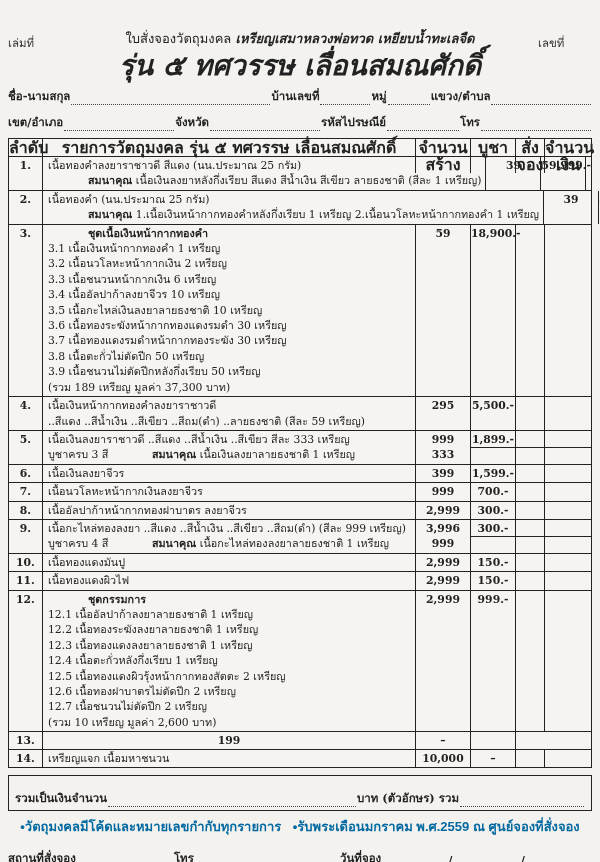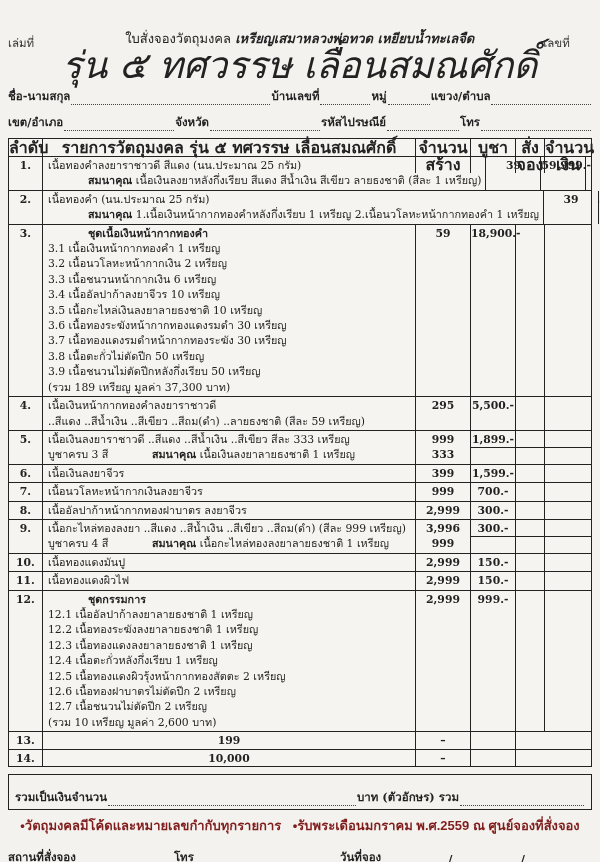--- a/index.html
+++ b/index.html
@@ -10,21 +10,21 @@
     font-family:"DejaVu Serif", serif;
     padding:22px 8px; position:relative;
   }
   
   .hdr { display:flex; align-items:flex-start; font-size:12px; }
   .hdr-side { width:60px; padding-top:12px; font-size:11.5px; color:#333; }
   .hdr-side.right { text-align:left; padding-left:6px; }
   .hdr-center { flex:1; text-align:center; }
   .hdr-line1 { font-size:13px; padding-top:6px; white-space:nowrap; }
   .hdr-line1 .it { font-style:italic; font-weight:bold; }
-  .doc-title { font-size:37px; font-weight:normal; font-style:italic; line-height:32px; margin-top:1px; white-space:nowrap; }
+  .doc-title { font-size:28px; font-weight:bold; font-style:italic; line-height:32px; margin-top:1px; white-space:nowrap; }
   
   .fline { display:flex; align-items:flex-end; font-size:11.5px; font-weight:bold; height:26px; padding-bottom:3px;text-align:right; }
   .fline .lbl { white-space:nowrap; }
   .dots { border-bottom:1.2px dotted #444; height:14px; flex:1; margin:0 1px; }
   .dots.w50 { flex:0 0 50px; } .dots.w42 { flex:0 0 42px; }
   .dots.w70 { flex:0 0 72px; } .dots.w130 { flex:0 0 138px; }
   .dots.fx2 { flex:2; }
   
   .tbl { border:1.6px solid #222; margin-top:4px; font-size:10.8px; background:#f6f4f0; }
   .thead, .trow { display:grid; grid-template-columns:33px 1fr 55px 45px 29px 47px; }
@@ -35,21 +35,21 @@
   .dline { line-height:15.4px; white-space:nowrap; overflow:hidden; }
   .b { font-weight:bold;margin-left:40px; }
   .c-no { text-align:center; font-weight:bold; padding-top:1px; line-height:15.4px; }
   .c-desc { padding:1px 4px 1px 5px; }
   .c-qty { text-align:center; font-weight:bold; padding-top:1px; line-height:15.4px; }
   .c-price { text-align:center; font-weight:bold; padding-top:1px; line-height:15.4px; }
   .split::after { content:""; position:absolute; top:50%; left:calc(100% - 121px); right:0; border-top:1px solid #222; }
   
   .sumbox { border:1.5px solid #222; margin-top:7px; height:36px; display:flex; align-items:flex-end; padding:0 6px 3px 6px; font-size:11.5px; font-weight:bold; }
   
-  .note { margin-top:5px; text-align:center; font-family:"Liberation Sans", sans-serif; font-weight:bold; font-size:13px; white-space:nowrap; color:#7f1d1d; }
+  .note { margin-top:5px; text-align:center; font-family:"Liberation Sans", sans-serif; font-weight:bold; font-size:13px; white-space:nowrap; color:#0369a1; }
   .note span { margin:0 4px; }
   
   .foot { display:grid; grid-template-columns:1fr 252px; column-gap:48px; margin-top:10px; font-size:11.5px; font-weight:bold; }
   .foot .fline { height:23px; }
   .slash { padding:0 1px; }
 </style>
 </head>
 <body>
 
 <div class="sheet">
@@ -268,20 +268,23 @@
           <div class="c-no">13.</div>
           <div class="c-qty">
             <div>199</div>
           </div>
           <div class="c-price">–</div>
           <div class="c-order"></div>
           <div class="c-amt"></div>
         </div>
         <div class="trow">
           <div class="c-no">14.</div>
+          <div class="c-desc">
+            <div class="dline"><span>เหรียญแจก เนื้อมหาชนวน</span></div>
+          </div>
           <div class="c-qty">
             <div>10,000</div>
           </div>
           <div class="c-price">–</div>
           <div class="c-order"></div>
           <div class="c-amt"></div>
         </div>
       </div>
   </div>
 

